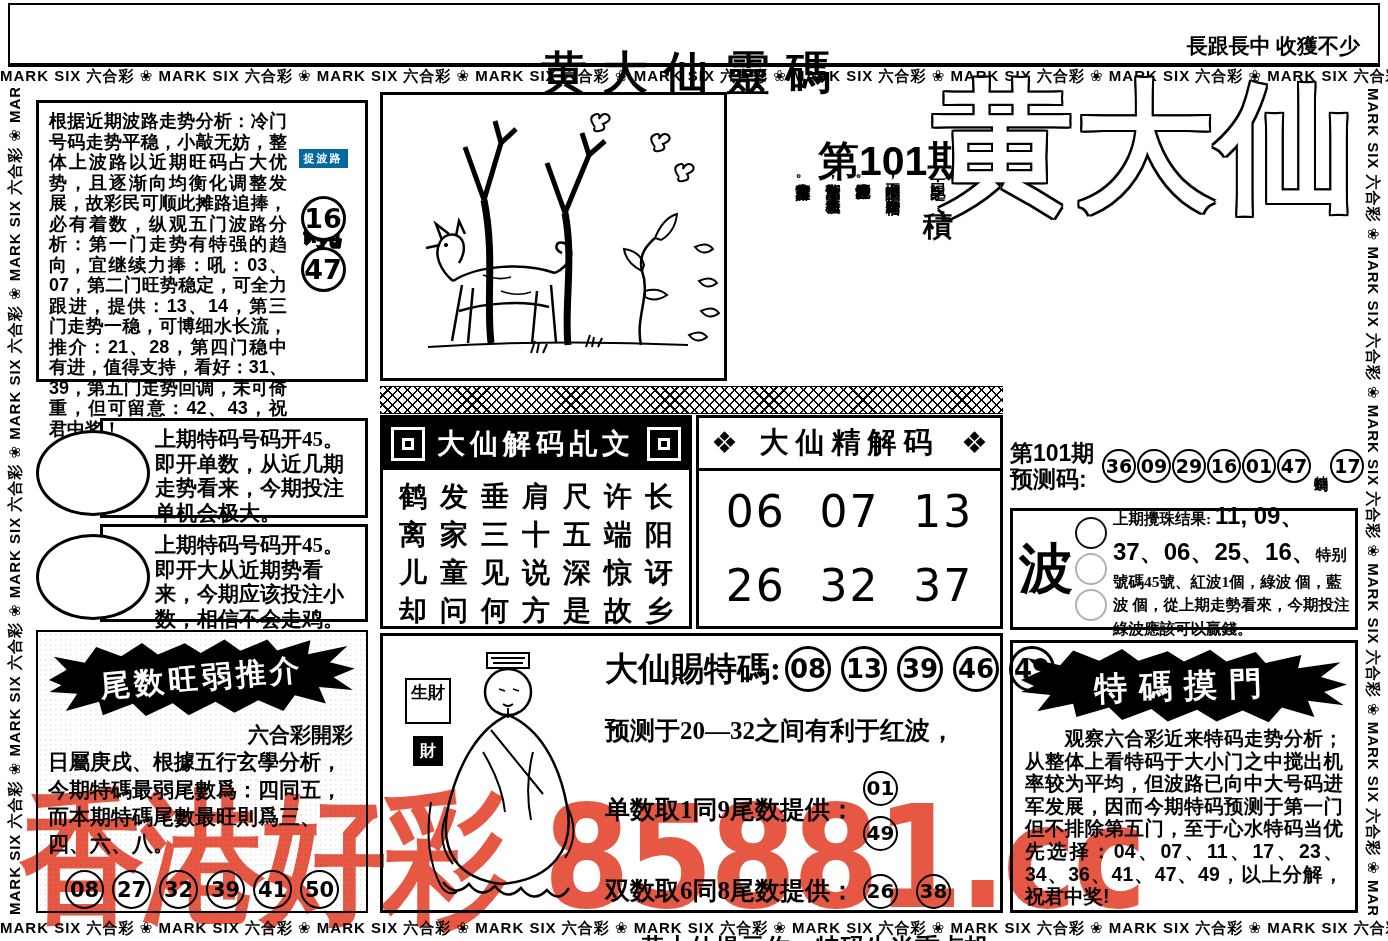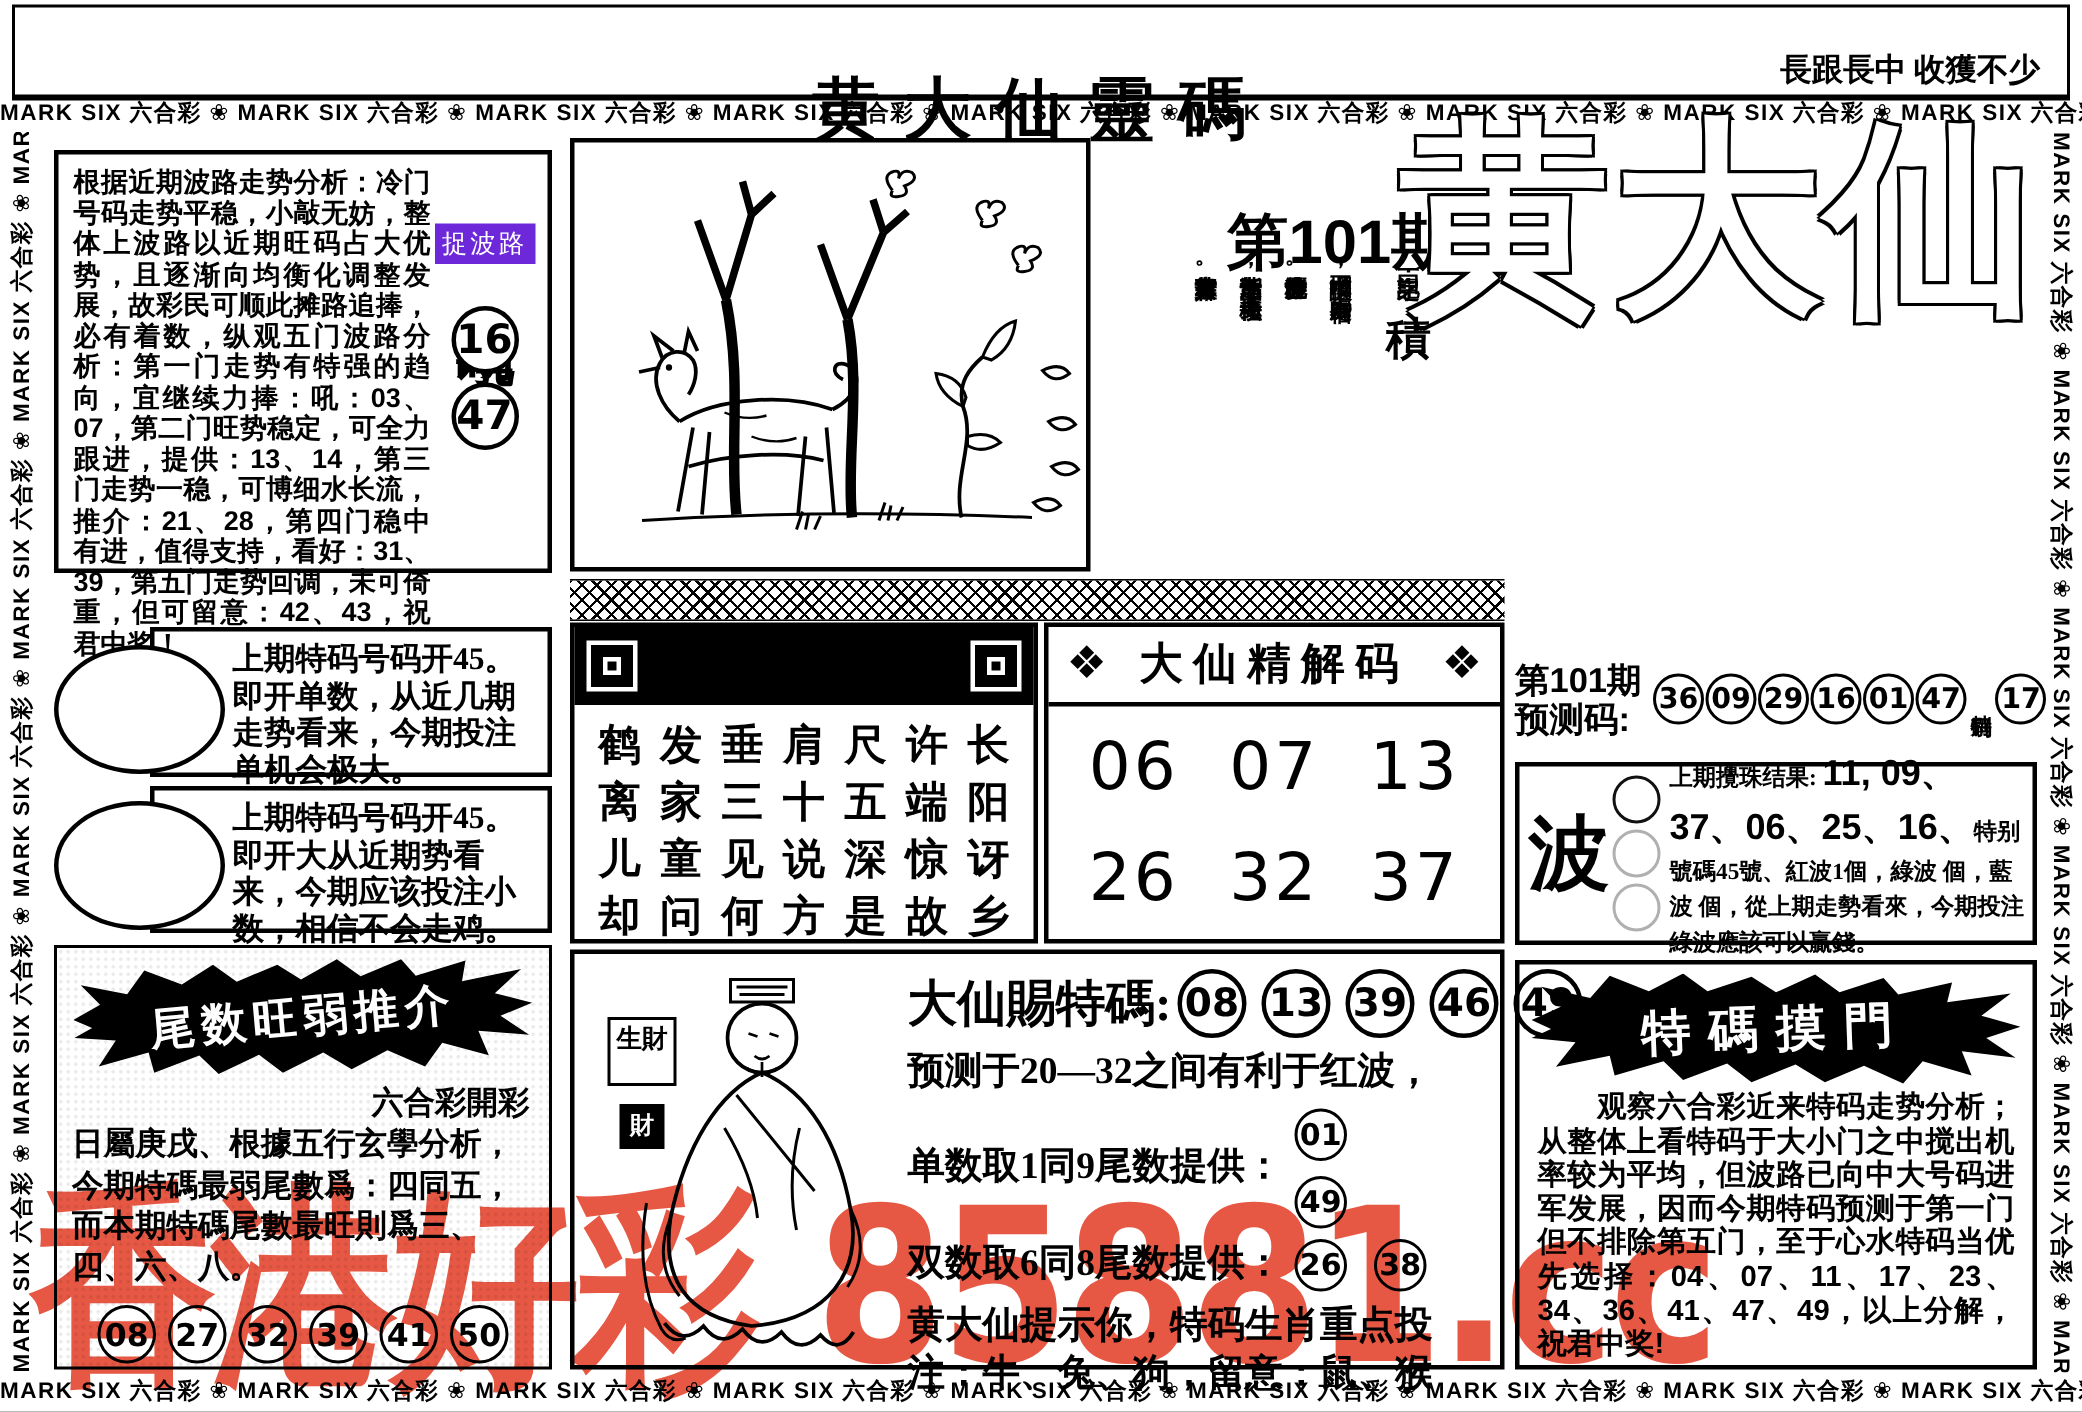--- a/index.html
+++ b/index.html
@@ -29,21 +29,21 @@
   
   .num-circle{display:inline-flex;align-items:center;justify-content:center;
               border:3px solid #000;border-radius:50%;font-weight:bold;background:#fff;
               font-family:"DejaVu Sans",sans-serif;box-sizing:border-box;flex:none;}
 
   
   #analysis-box{position:absolute;left:36px;top:100px;width:332px;height:282px;
                 border:3px solid #000;box-sizing:border-box;display:flex;padding:8px 6px 6px 10px;}
   #analysis-text{width:238px;font-size:18px;line-height:1.14;font-weight:bold;text-align:justify;}
   #hot-col{flex:1;display:flex;flex-direction:column;align-items:center;padding-top:38px;}
-  #hot-tag{background:#6d28d9;color:#fff;font-size:17px;font-weight:normal;padding:2px 5px;letter-spacing:2px;}
+  #hot-tag{background:#0369a1;color:#fff;font-size:11px;font-weight:bold;padding:2px 5px;letter-spacing:2px;}
   #hot-title{writing-mode:vertical-rl;font-size:39px;font-weight:bold;line-height:1;
              letter-spacing:2px;margin:6px 0 8px;}
   #hot-col .num-circle{width:45px;height:45px;font-size:27px;margin-top:6px;}
 
   
   #picture-box{position:absolute;left:380px;top:92px;width:347px;height:289px;
                border:3px solid #000;box-sizing:border-box;background:#fff;}
 
   
   #issue-label{position:absolute;left:818px;top:134px;font-size:41px;font-weight:bold;}
@@ -120,22 +120,22 @@
             border:3px solid #000;box-sizing:border-box;}
   #sage-figure{position:absolute;left:8px;top:6px;}
   .seal{position:absolute;box-sizing:border-box;font-weight:bold;text-align:center;
         font-family:"Liberation Serif","DejaVu Serif",serif;}
   #seal-1{left:22px;top:42px;width:46px;height:46px;border:2px solid #000;font-size:17px;line-height:1.2;padding-top:3px;}
   #seal-2{left:30px;top:100px;width:30px;height:30px;background:#000;color:#fff;font-size:16px;line-height:30px;}
   #gift-text{position:absolute;left:222px;top:10px;right:10px;}
   #gift-title-row{display:flex;align-items:center;}
   #gift-title{font-size:33px;font-weight:bold;font-family:"Liberation Serif","DejaVu Serif",serif;white-space:nowrap;}
   #gift-title-row .num-circle{width:46px;height:46px;font-size:26px;margin-left:4px;}
-  .gift-line{font-size:25px;font-weight:bold;line-height:1.3;margin-top:7px;
-             font-family:"Liberation Serif","DejaVu Serif",serif;display:flex;align-items:center;}
+  .gift-line{font-size:25px;font-weight:bold;line-height:1.3;margin-top:23px;
+             font-family:"Liberation Serif","DejaVu Serif",serif;display:flex;align-items:center;text-align:right;}
   .gift-line .num-circle{width:35px;height:35px;font-size:20px;border-width:2.5px;margin-left:8px;}
   #gift-hint{display:block;}
 
   
   #predict-row{position:absolute;left:1010px;top:430px;width:348px;height:72px;
                display:flex;align-items:center;}
   #predict-label{font-size:23px;font-weight:bold;line-height:1.15;width:92px;flex:none;}
   #predict-circles{display:flex;gap:1px;align-items:center;}
   #predict-circles .num-circle,#special-circle{width:34px;height:34px;font-size:19px;border-width:2.5px;}
   #special-label{writing-mode:vertical-rl;font-size:14px;font-weight:bold;line-height:1.1;
@@ -264,20 +264,21 @@
         <span class="num-circle">41</span>
         <span class="num-circle">50</span>
       </div>
   </div>
 
   <div id="oracle-box">
     <div id="oracle-header">
       <span class="hui-icon">
           <span></span>
         </span>
+      <span id="oracle-title">大仙解码乩文</span>
       <span class="hui-icon">
           <span></span>
         </span>
     </div>
     <div id="oracle-body">
         <div class="poem-row">
           <span>鹤</span>
           <span>发</span>
           <span>垂</span>
           <span>肩</span>

